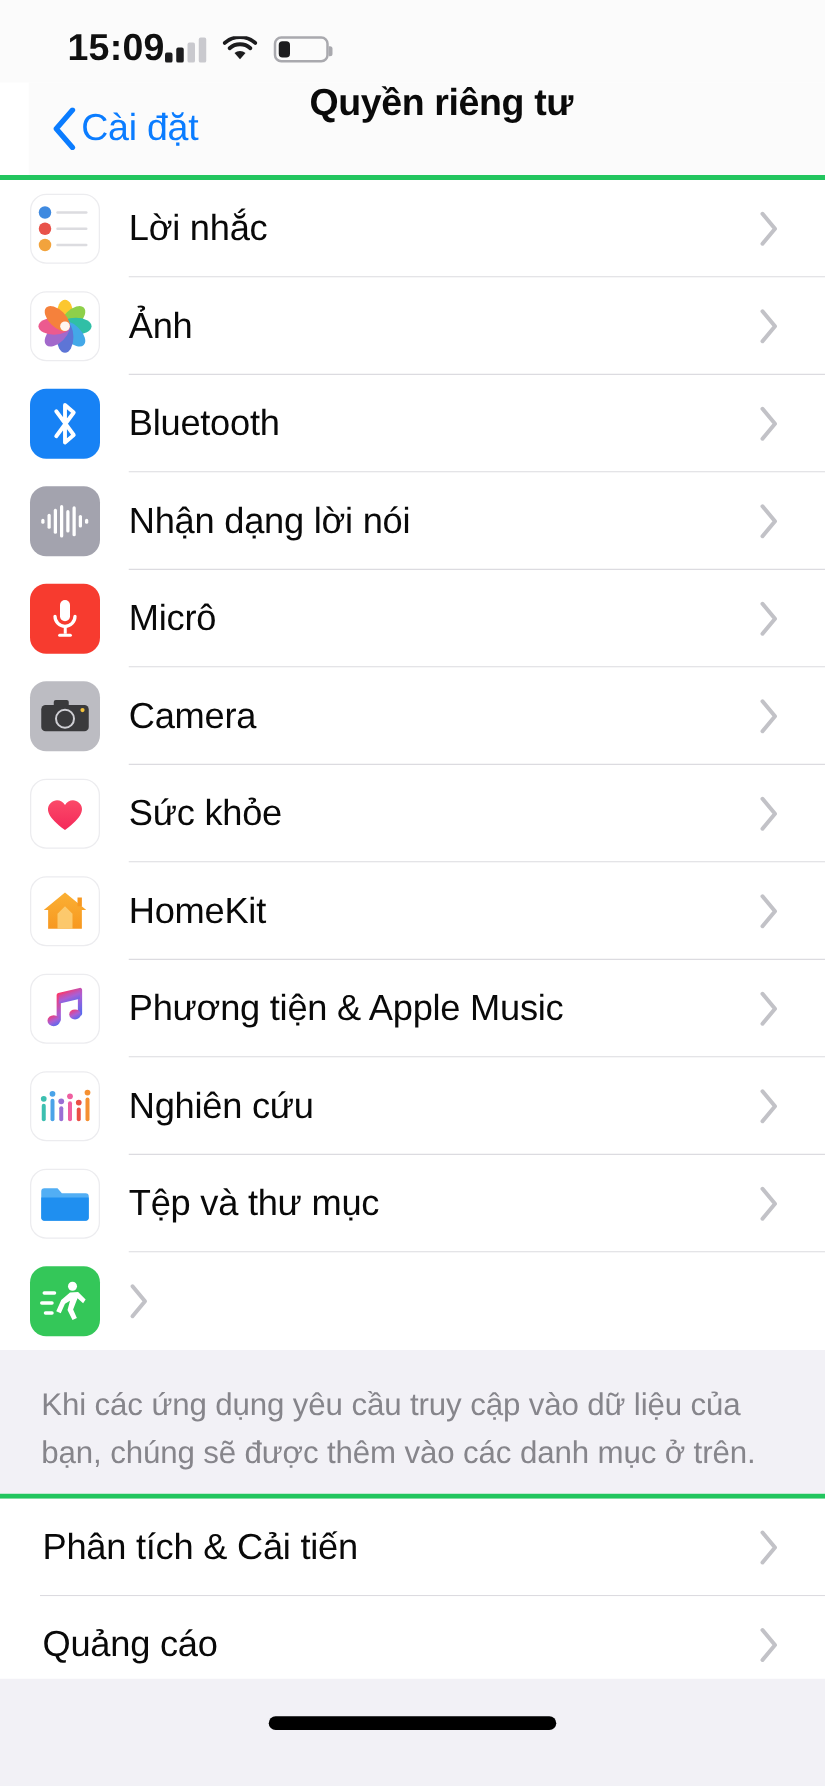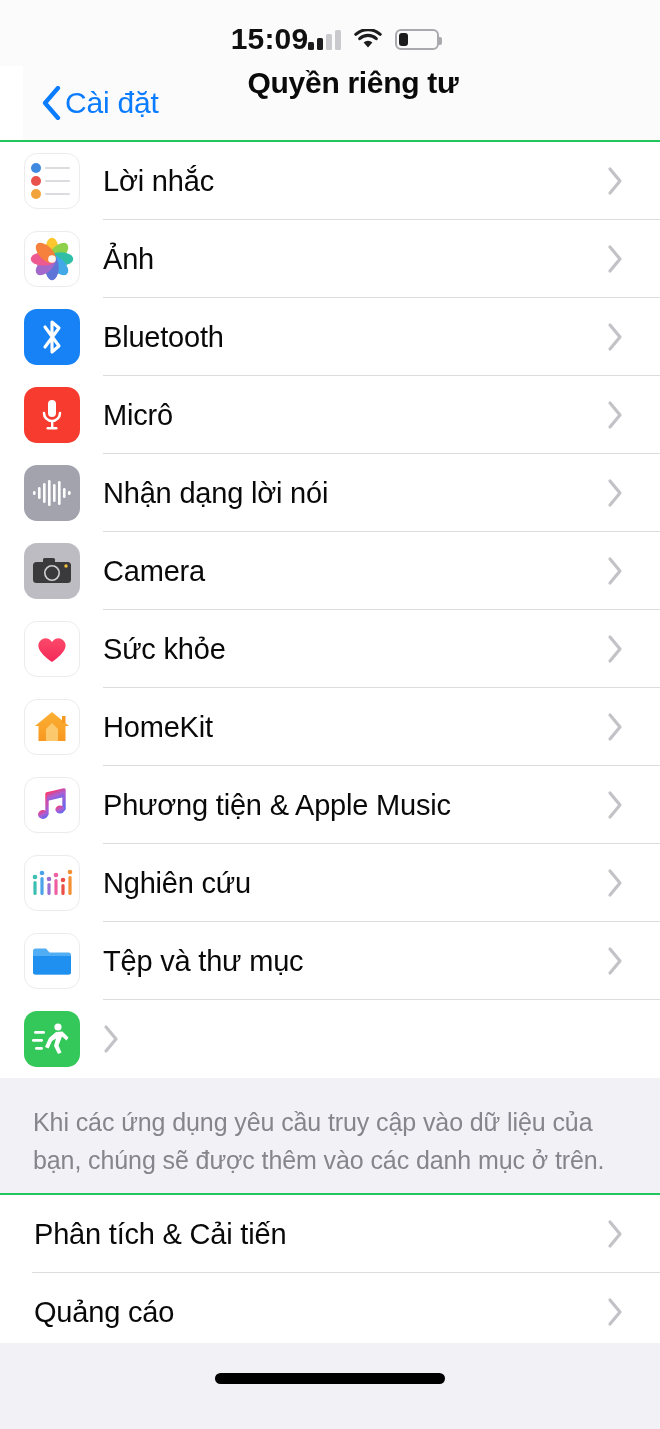--- a/index.html
+++ b/index.html
@@ -9,21 +9,21 @@
     font-family: "Liberation Sans", sans-serif;
     -webkit-font-smoothing: antialiased;
     overflow: hidden;
   }
   .phone { position: relative; width: 660px; height: 1429px; background: #fff; }
 
   
   .statusbar {
     position: relative; height: 66px; width: 100%;
     background: #fbfbfb;
-    display: flex; align-items: center; justify-content: center;
+    display: flex; align-items: center; justify-content: flex-start;
     padding: 12px 44px 0 54px;
   }
   .status-time {
     font-size: 30px; font-weight: 600; color: #101010;
     letter-spacing: 0.2px;
   }
   .status-right { display: flex; align-items: center; gap: 13px; }
   .signal { display: flex; align-items: flex-end; gap: 3px; height: 22px; }
   .signal i { display:block; width: 6px; border-radius: 1.5px; background: #c9c9ce; }
   .signal i.on { background: #1c1c1e; }
@@ -58,21 +58,21 @@
   }
   .nav-title {
     position: absolute; left: 0; right: 0; text-align: center;
     font-size: 30px; font-weight: 700; color: #0a0a0a;
     letter-spacing: -0.3px; pointer-events: none;
   }
 
   
   .scroll { background: #f2f1f6; }
   .group { background: #ffffff; }
-  .group.top-border { border-top: 2px solid #22c55e; }
+  .group.top-border { border-top: 4px solid #22c55e; }
   .group.bottom-border { border-bottom: 1px solid #d5d4d8; }
 
   .row {
     position: relative; display: flex; align-items: center;
     height: 78px; padding-left: 24px; background: #fff;
     cursor: pointer;
   }
   .row .sep {
     position: absolute; left: 103px; right: 0; bottom: 0;
     height: 1px; background: #dcdbe0;
@@ -207,51 +207,51 @@
           </svg>
         </div>
         <div class="row-label">Bluetooth</div>
         <svg class="chev" viewBox="0 0 17 30">
           <path d="M3 3 L13 15 L3 27" stroke="#c2c2c7" stroke-width="3.2" fill="none" stroke-linecap="round" stroke-linejoin="round"></path>
         </svg>
         <div class="sep"></div>
       </div>
 
       <div class="row">
-        <div class="row-icon mic">
-          <svg width="30" height="38" viewBox="0 0 30 38">
-            <rect x="11" y="4" width="8" height="17" rx="4" fill="#fff"></rect>
-            <path d="M7 17 a8 8 0 0 0 16 0" stroke="#fff" stroke-width="2.6" fill="none" stroke-linecap="round"></path>
-            <rect x="14" y="25" width="2.4" height="6" fill="#fff"></rect>
-            <rect x="9.5" y="31" width="11" height="2.4" rx="1.2" fill="#fff"></rect>
-          </svg>
-        </div>
-        <div class="row-label">Micrô</div>
-        <svg class="chev" viewBox="0 0 17 30">
-          <path d="M3 3 L13 15 L3 27" stroke="#c2c2c7" stroke-width="3.2" fill="none" stroke-linecap="round" stroke-linejoin="round"></path>
-        </svg>
-        <div class="sep"></div>
-      </div>
-
-      <div class="row">
         <div class="row-icon speech">
           <svg width="42" height="30" viewBox="0 0 42 30">
             <g fill="#fff">
               <rect x="2" y="13" width="2.6" height="4" rx="1.3"></rect>
               <rect x="7" y="9" width="2.6" height="12" rx="1.3"></rect>
               <rect x="12" y="5" width="2.6" height="20" rx="1.3"></rect>
               <rect x="17" y="2" width="2.6" height="26" rx="1.3"></rect>
               <rect x="22" y="6" width="2.6" height="18" rx="1.3"></rect>
               <rect x="27" y="3" width="2.6" height="24" rx="1.3"></rect>
               <rect x="32" y="10" width="2.6" height="10" rx="1.3"></rect>
               <rect x="37" y="13" width="2.6" height="4" rx="1.3"></rect>
             </g>
           </svg>
         </div>
         <div class="row-label">Nhận dạng lời nói</div>
+        <svg class="chev" viewBox="0 0 17 30">
+          <path d="M3 3 L13 15 L3 27" stroke="#c2c2c7" stroke-width="3.2" fill="none" stroke-linecap="round" stroke-linejoin="round"></path>
+        </svg>
+        <div class="sep"></div>
+      </div>
+
+      <div class="row">
+        <div class="row-icon mic">
+          <svg width="30" height="38" viewBox="0 0 30 38">
+            <rect x="11" y="4" width="8" height="17" rx="4" fill="#fff"></rect>
+            <path d="M7 17 a8 8 0 0 0 16 0" stroke="#fff" stroke-width="2.6" fill="none" stroke-linecap="round"></path>
+            <rect x="14" y="25" width="2.4" height="6" fill="#fff"></rect>
+            <rect x="9.5" y="31" width="11" height="2.4" rx="1.2" fill="#fff"></rect>
+          </svg>
+        </div>
+        <div class="row-label">Micrô</div>
         <svg class="chev" viewBox="0 0 17 30">
           <path d="M3 3 L13 15 L3 27" stroke="#c2c2c7" stroke-width="3.2" fill="none" stroke-linecap="round" stroke-linejoin="round"></path>
         </svg>
         <div class="sep"></div>
       </div>
 
       <div class="row">
         <div class="row-icon camera">
           <svg width="42" height="32" viewBox="0 0 42 32">
             <rect x="2" y="7" width="38" height="21" rx="3.5" fill="#3a3a3c"></rect>

